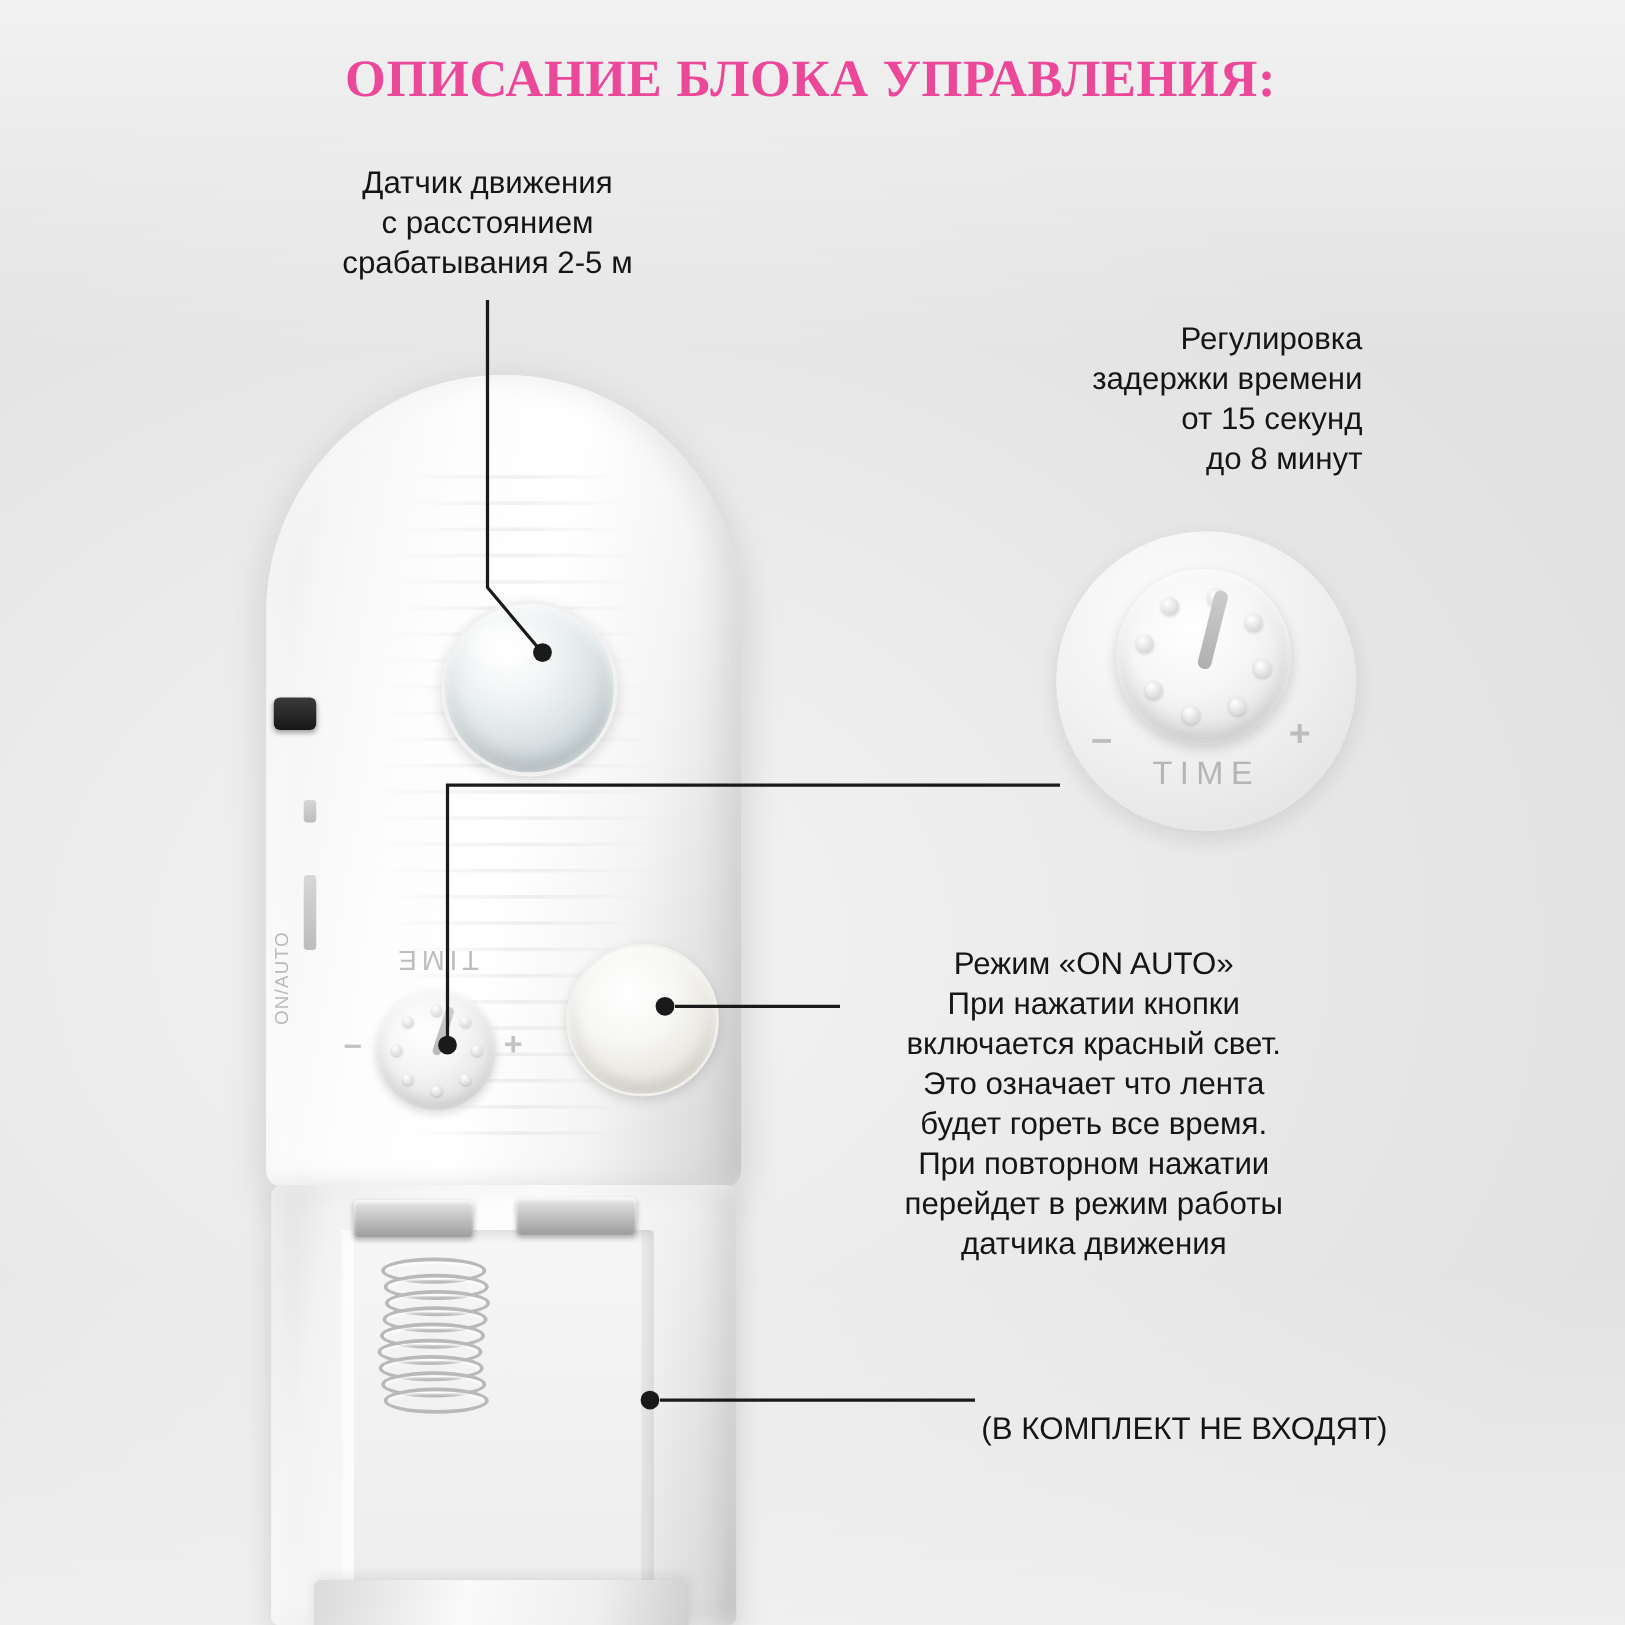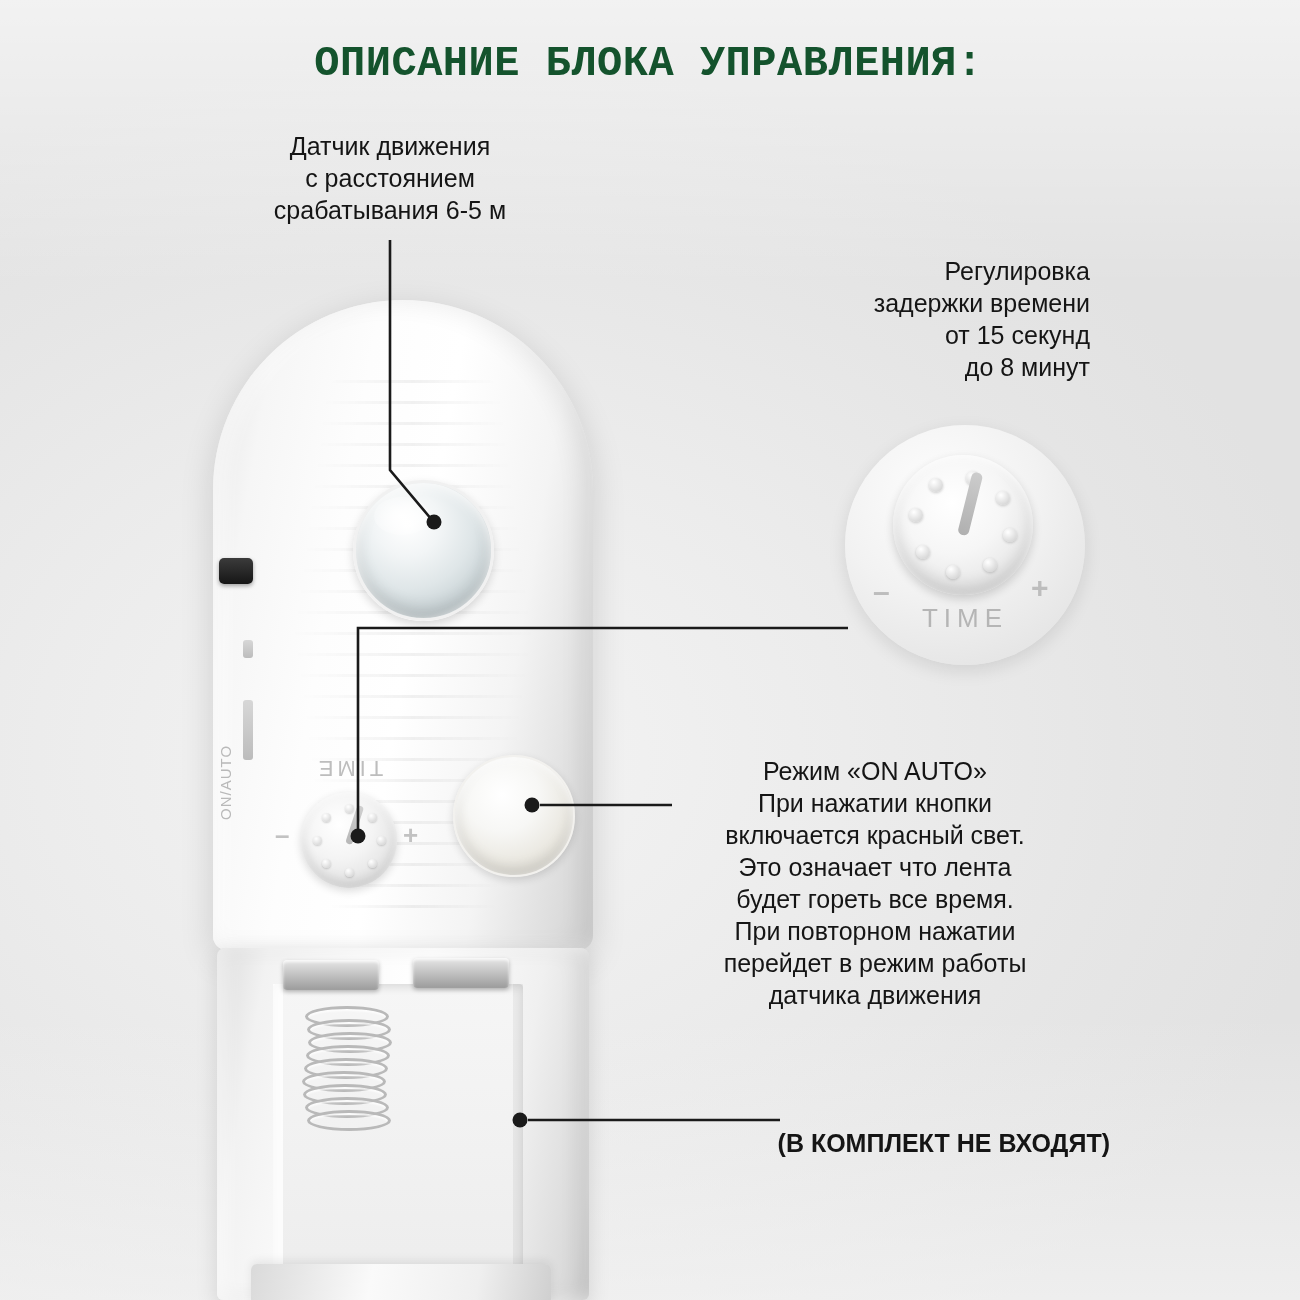--- a/index.html
+++ b/index.html
@@ -34,22 +34,22 @@
   
   .title {
     position: absolute;
     top: 40px;
     left: 0;
     width: 1297px;
     text-align: center;
     font-size: 42px;
     font-weight: bold;
     letter-spacing: 0.5px;
-    color: #14532d;
-    font-family: Liberation Mono, monospace;
+    color: #ec4899;
+    font-family: Liberation Serif, serif;
   }
 
   
   .device {
     position: absolute;
     left: 205px;
     top: 300px;
     width: 390px;
     height: 1000px;
   }
@@ -274,21 +274,21 @@
     font-size: 25px;
     line-height: 1.28;
     color: #151515;
     font-family: "Liberation Sans", sans-serif;
     white-space: pre-line;
   }
   .c-sensor { left: 180px; top: 130px; width: 420px; text-align: center; }
   .c-time   { left: 700px; top: 255px; width: 390px; text-align: right; }
   .c-mode   { left: 640px; top: 755px; width: 470px; text-align: center; }
   .c-batt   { left: 640px; top: 1095px; width: 470px; text-align: right; }
-  .c-batt .strong { font-weight: bold; display:block; }
+  .c-batt .strong { font-weight: normal; display:block; }
 
   
   .leaders {
     position:absolute; left:0; top:0; width:1300px; height:1300px;
     pointer-events: none;
   }
 </style>
 </head>
 <body>
 
@@ -402,21 +402,21 @@
   <circle cx="532" cy="805" r="7.5" fill="#1a1a1a"></circle>
 
   <path d="M 780 1120 L 528 1120" fill="none" stroke="#1a1a1a" stroke-width="2.6"></path>
   <circle cx="520" cy="1120" r="7.5" fill="#1a1a1a"></circle>
 </svg>
 
 <div class="title">ОПИСАНИЕ БЛОКА УПРАВЛЕНИЯ:</div>
 
 <div class="callout c-sensor">Датчик движения
 с расстоянием
-срабатывания 6-5 м</div>
+срабатывания 2-5 м</div>
 <div class="callout c-time">Регулировка
 задержки времени
 от 15 секунд
 до 8 минут</div>
 <div class="callout c-mode">Режим «ON AUTO»
 При нажатии кнопки
 включается красный свет.
 Это означает что лента
 будет гореть все время.
 При повторном нажатии

